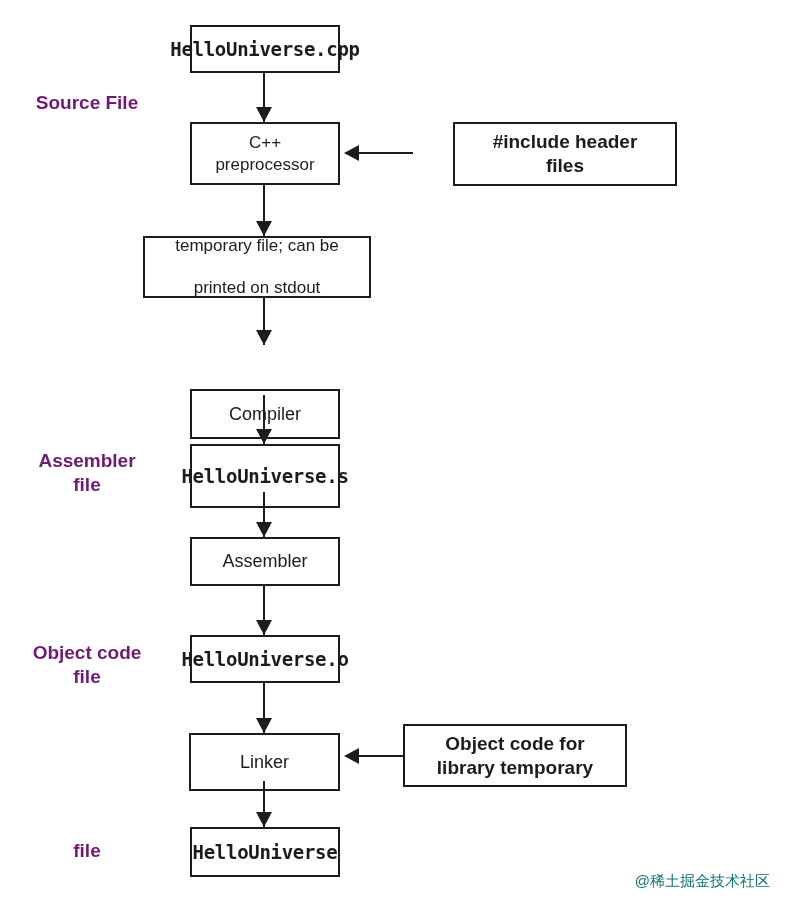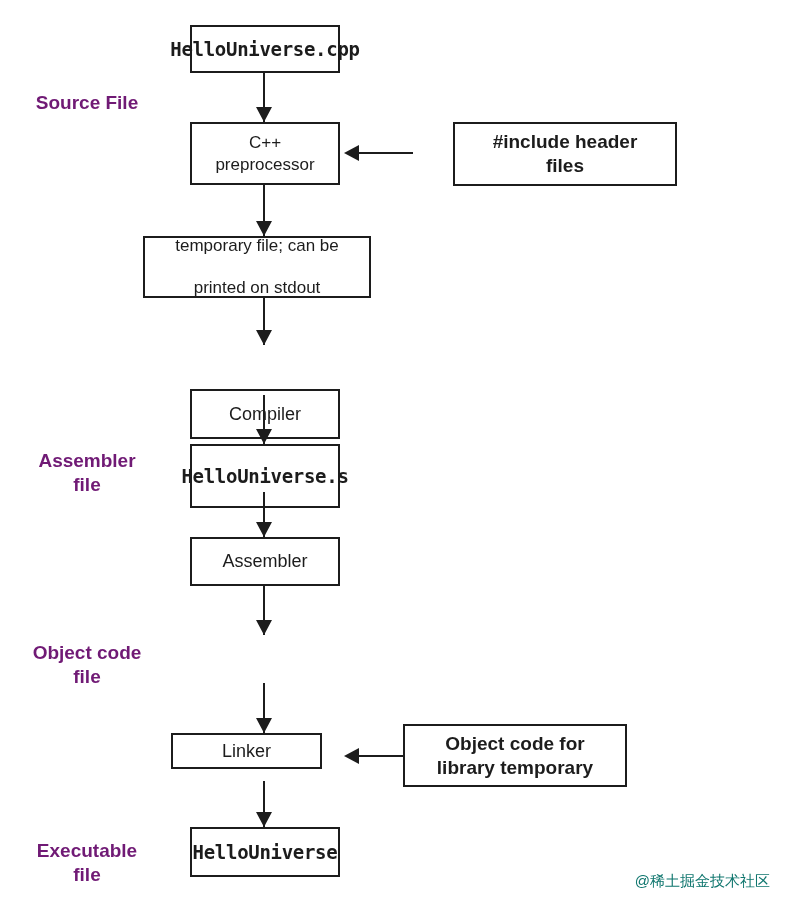--- a/index.html
+++ b/index.html
@@ -92,21 +92,20 @@
   </div>
   <div class="side-label" style="left:7px; top:449px;">
     <span style="display:block">Assembler</span>
     <span style="display:block">file</span>
   </div>
   <div class="side-label" style="left:7px; top:641px;">
     <span style="display:block">Object code</span>
     <span style="display:block">file</span>
   </div>
   <div class="side-label" style="left:7px; top:839px;">
-    <span style="display:block">Executable</span>
     <span style="display:block">file</span>
   </div>
 
   <div class="box mono" style="left:190px; top:25px; width:150px; height:48px;">
     <span>HelloUniverse.cpp</span>
   </div>
 
   <div class="box sans-reg" style="left:190px; top:122px; width:150px; height:63px;">
     <span>C++</span>
     <span>preprocessor</span>
@@ -127,22 +126,25 @@
   </div>
 
   <div class="box mono" style="left:190px; top:444px; width:150px; height:64px;">
     <span>HelloUniverse.s</span>
   </div>
 
   <div class="box sans-big" style="left:190px; top:537px; width:150px; height:49px;">
     <span>Assembler</span>
   </div>
 
+  <div class="box mono" style="left:190px; top:635px; width:150px; height:48px;">
+    <span>HelloUniverse.o</span>
+  </div>
 
-  <div class="box sans-big" style="left:171px; top:733px; width:151px; height:36px;">
+  <div class="box sans-big" style="left:189px; top:733px; width:151px; height:58px;">
     <span>Linker</span>
   </div>
 
   <div class="box bold-box" style="left:403px; top:724px; width:224px; height:63px;">
     <span>Object code for</span>
     <span>library temporary</span>
   </div>
 
   <div class="box mono" style="left:190px; top:827px; width:150px; height:50px;">
     <span>HelloUniverse</span>

